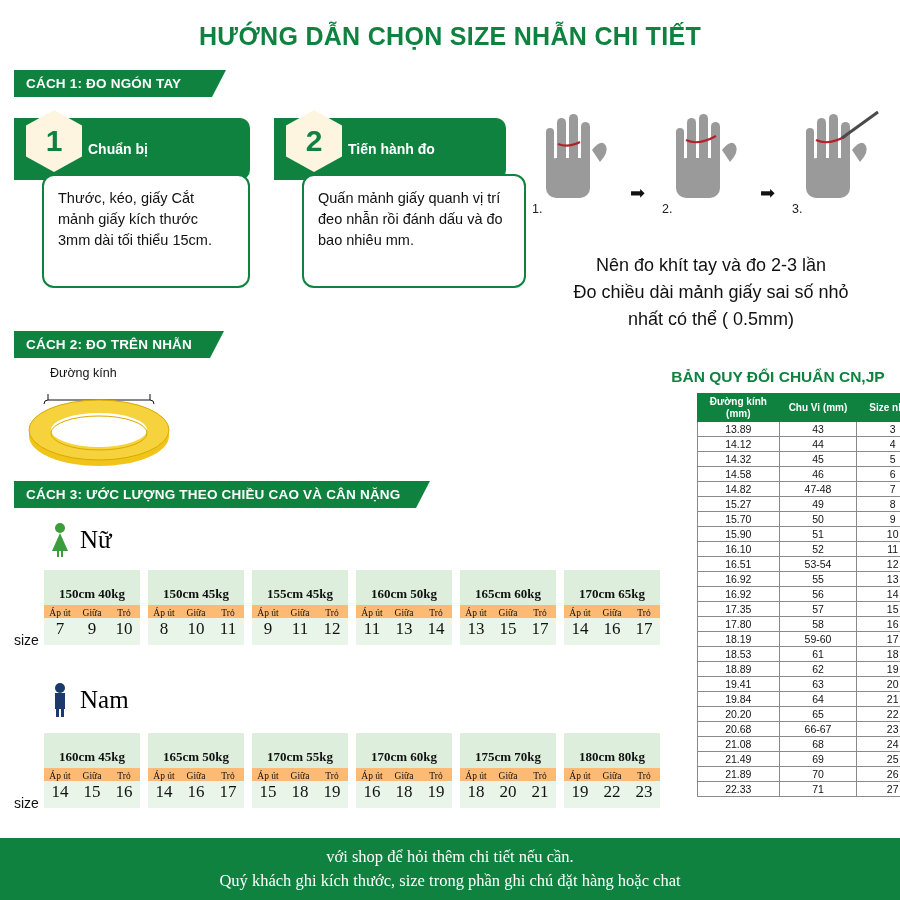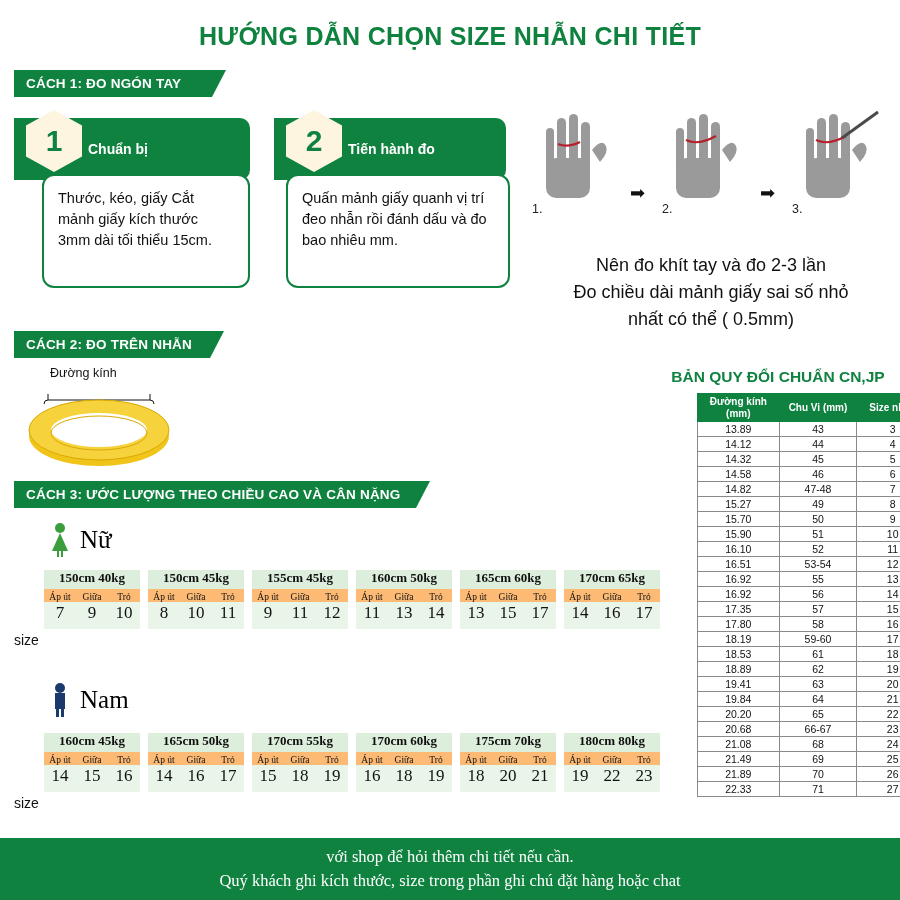--- a/index.html
+++ b/index.html
@@ -69,21 +69,21 @@
     border-radius: 12px;
     background: #fff;
     font-size: 14.5px;
     line-height: 1.45;
     padding: 12px 14px;
     color: #111;
   }
   #card1 .step-head { left: 0; top: 0; width: 236px; }
   #card1 .step-body { left: 28px; top: 56px; width: 208px; height: 114px; }
   #card2 .step-head { left: 0; top: 0; width: 232px; }
-  #card2 .step-body { left: 12px; top: 56px; width: 224px; height: 114px; }
+  #card2 .step-body { left: 28px; top: 56px; width: 224px; height: 114px; }
   #card1 { left: 14px; top: 118px; width: 250px; height: 180px; }
   #card2 { left: 274px; top: 118px; width: 260px; height: 180px; }
 
   
   .hands { position: absolute; left: 530px; top: 110px; width: 358px; height: 190px; }
   .hand-item { position: absolute; width: 92px; text-align: center; }
   .hand-num { position: absolute; bottom: -2px; left: 2px; font-size: 12.5px; color: #222; }
   .arrow {
     position: absolute; top: 72px; font-size: 18px; color: #111;
   }
@@ -136,21 +136,21 @@
   }
   .sz-group {
     position: absolute;
     width: 96px;
   }
   .sz-head {
     background: #ddeedd;
     text-align: center;
     font-size: 13px; font-weight: bold;
     font-family: "Liberation Serif", serif;
-    padding: 0 0 3px;
+    padding: 16px 0 3px;
     color: #111;
   }
   .sz-sub {
     background: #fdba74;
     display: flex;
     font-size: 9.5px; font-weight: normal;
     font-family: "Liberation Serif", serif;
     color: #111;
     padding-top: 3px;
   }

